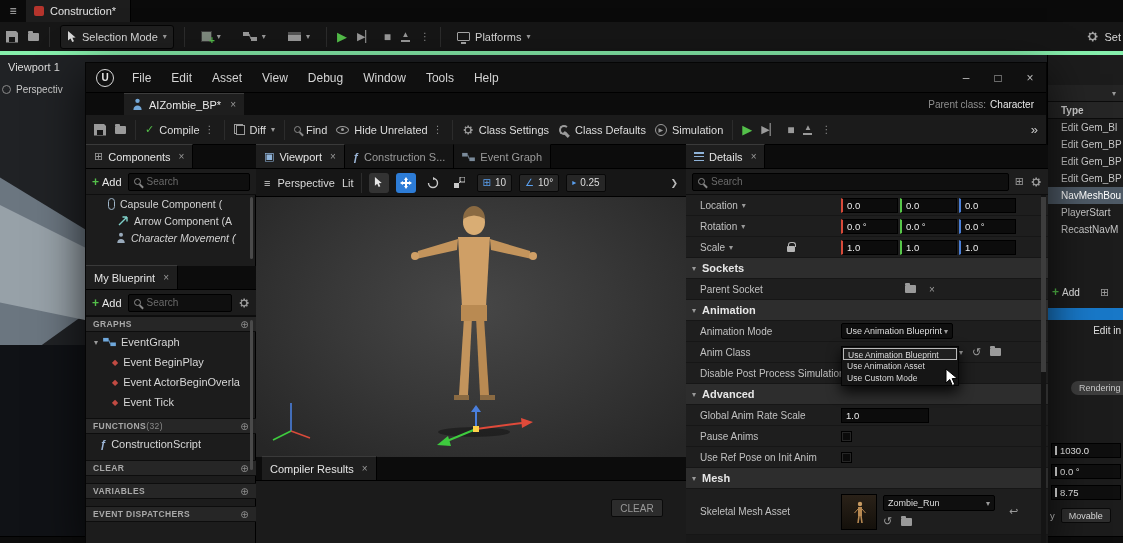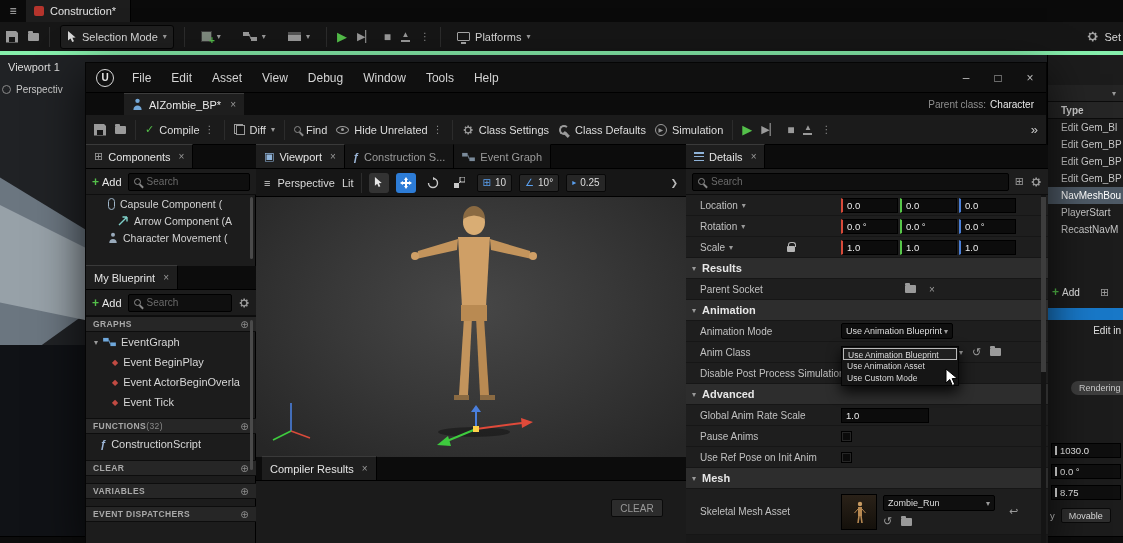--- a/index.html
+++ b/index.html
@@ -395,21 +395,21 @@
         <div class="crow" style="padding-left:22px;">
           <span class="capsule"></span>
           <span>Capsule Component (</span>
         </div>
         <div class="crow" style="padding-left:32px;">
           <svg width="11" height="11" viewBox="0 0 11 11">
               <path d="M1 10 L9 2 M9 2 h-4.5 M9 2 v4.5" stroke="#7fd0c9" stroke-width="1.4" fill="none"></path>
             </svg>
           <span>Arrow Component (A</span>
         </div>
-        <div class="crow" style="padding-left:22px;">
+        <div class="crow" style="padding-left:30px;font-style:italic;">
           <svg width="10" height="12" viewBox="0 0 12 14">
               <circle cx="6" cy="3" r="2.4" fill="#9ab"></circle>
               <path d="M1.5 13c0-3 2-4.8 4.5-4.8S10.5 10 10.5 13z" fill="#9ab"></path>
             </svg>
           <span>Character Movement (</span>
         </div>
       </div>
       <div class="vthin" style="left:164px;top:52px;height:62px;"></div>
 
       <div class="ptabs" style="left:0;top:121px;width:170px;">
@@ -667,21 +667,21 @@
                 <span>1.0</span>
               </div>
             <div class="vbox vz">
                 <span>1.0</span>
               </div>
           </div>
         </div>
 
         <div class="drow cat">
           <span class="cvd">▾</span>
-          <span>Results</span>
+          <span>Sockets</span>
         </div>
 
         <div class="drow">
           <div class="dlabel">
               <span>Parent Socket</span>
             </div>
           <div class="flex" style="gap:10px;margin-left:64px;">
             <span class="folder"></span>
             <span class="x">×</span>
           </div>

